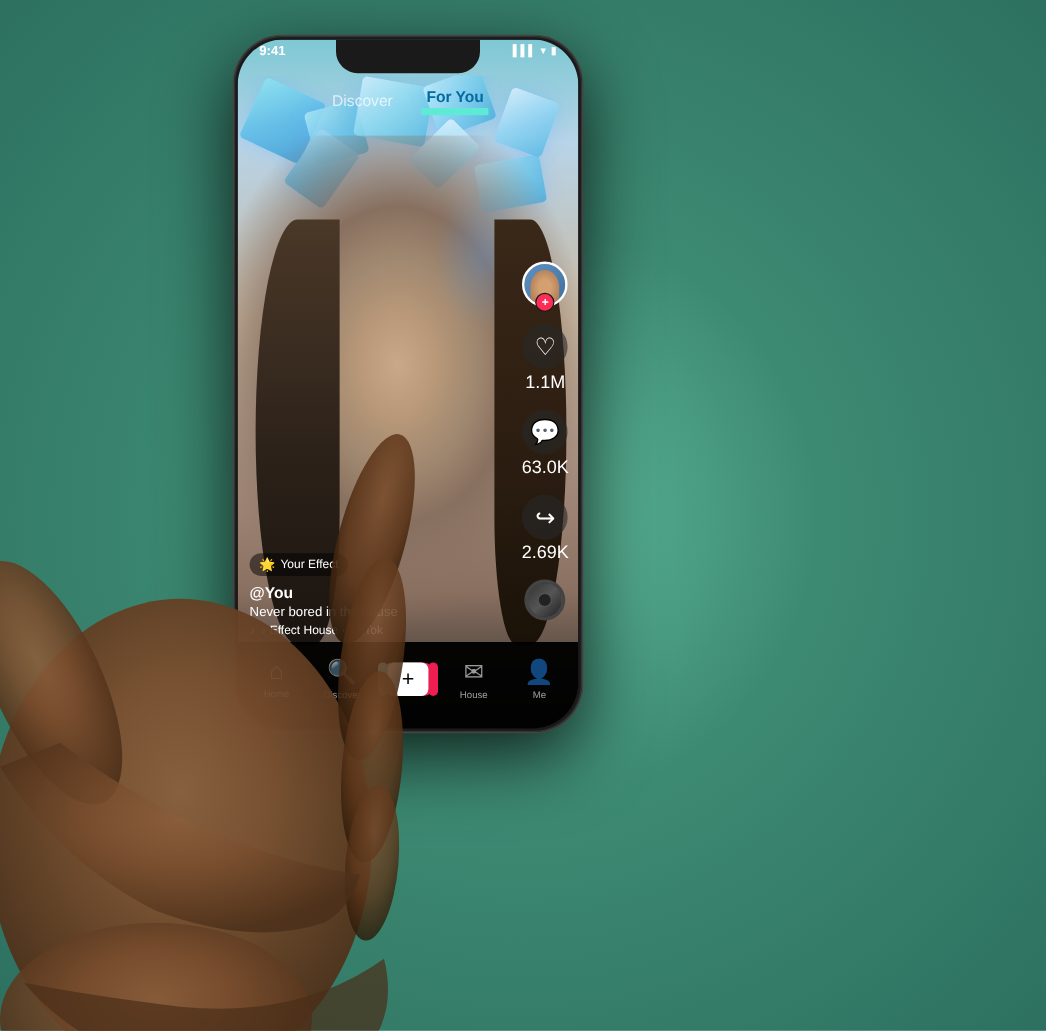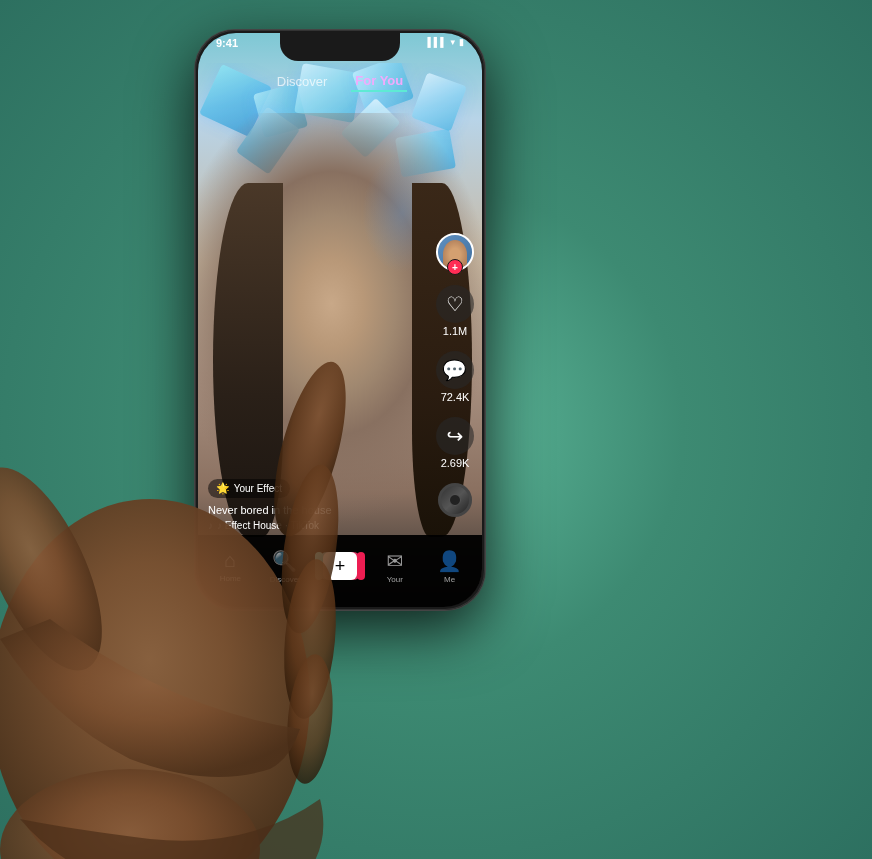--- a/index.html
+++ b/index.html
@@ -237,23 +237,23 @@
 
     .nav-tab {
       color: rgba(255,255,255,0.7);
       font-size: 13px;
       font-weight: 500;
       cursor: pointer;
       padding: 2px 4px;
     }
 
     .nav-tab.active {
-      color: #f0abfc;
+      color: #0369a1;
       font-weight: 700;
-      border-bottom: 2px solid #5eead4;
+      border-bottom: 6px solid #5eead4;
     }
 
     
     .action-bar {
       position: absolute;
       right: 8px;
       bottom: 90px;
       display: flex;
       flex-direction: column;
       align-items: center;
@@ -323,21 +323,21 @@
       border: 1.5px solid #1a1a1a;
     }
 
     .action-icon {
       font-size: 20px;
       color: white;
     }
 
     .action-count {
       color: white;
-      font-size: 11px;
+      font-size: 15px;
       font-weight: 500;
       text-align: center;
     }
 
     
     .sound-disc {
       width: 34px;
       height: 34px;
       border-radius: 50%;
       background: linear-gradient(135deg, #333 0%, #555 50%, #222 100%);
@@ -593,21 +593,21 @@
             <div class="action-btn">
               <span class="action-icon">♡</span>
             </div>
             <span class="action-count">1.1M</span>
           </div>
 
           <div class="action-item">
             <div class="action-btn">
               <span class="action-icon">💬</span>
             </div>
-            <span class="action-count">72.4K</span>
+            <span class="action-count">63.0K</span>
           </div>
 
           <div class="action-item">
             <div class="action-btn">
               <span class="action-icon">↪</span>
             </div>
             <span class="action-count">2.69K</span>
           </div>
 
           <div class="action-item">
@@ -615,20 +615,21 @@
               <div class="sound-disc-inner"></div>
             </div>
           </div>
         </div>
 
         <div class="content-info">
           <div class="effect-badge">
             <span class="effect-badge-icon">🌟</span>
             <span class="effect-badge-text">Your Effect</span>
           </div>
+          <div class="username">@You</div>
           <div class="caption">Never bored in the house</div>
           <div class="music-info">
             <span class="music-note">♪</span>
             <span class="music-text">♪ Effect House · TikTok</span>
           </div>
         </div>
 
         <div class="bottom-nav">
           <div class="nav-item active">
             <span class="nav-item-icon">⌂</span>
@@ -638,21 +639,21 @@
             <span class="nav-item-icon">🔍</span>
             <span class="nav-item-label">Discover</span>
           </div>
           <div class="nav-item">
             <div class="plus-btn">
               <div class="plus-btn-inner">+</div>
             </div>
           </div>
           <div class="nav-item">
             <span class="nav-item-icon">✉</span>
-            <span class="nav-item-label">Your</span>
+            <span class="nav-item-label">House</span>
           </div>
           <div class="nav-item">
             <span class="nav-item-icon">👤</span>
             <span class="nav-item-label">Me</span>
           </div>
         </div>
 
       </div>
     </div>
   </div>

